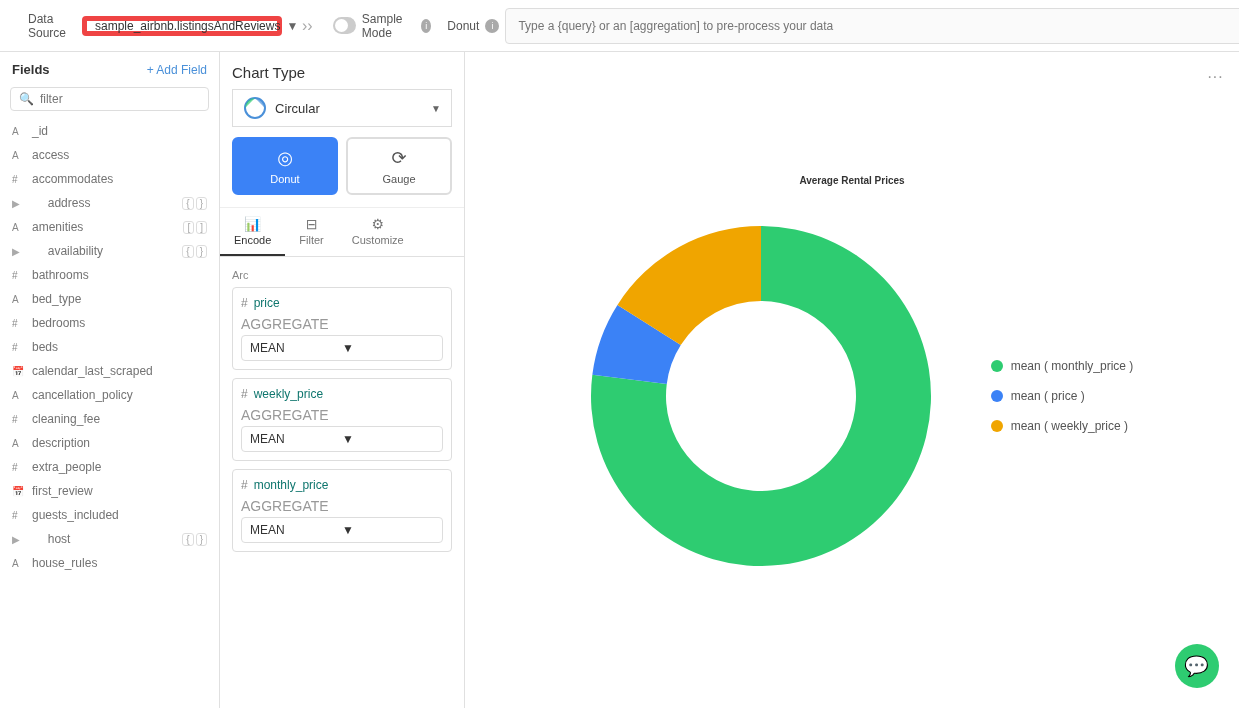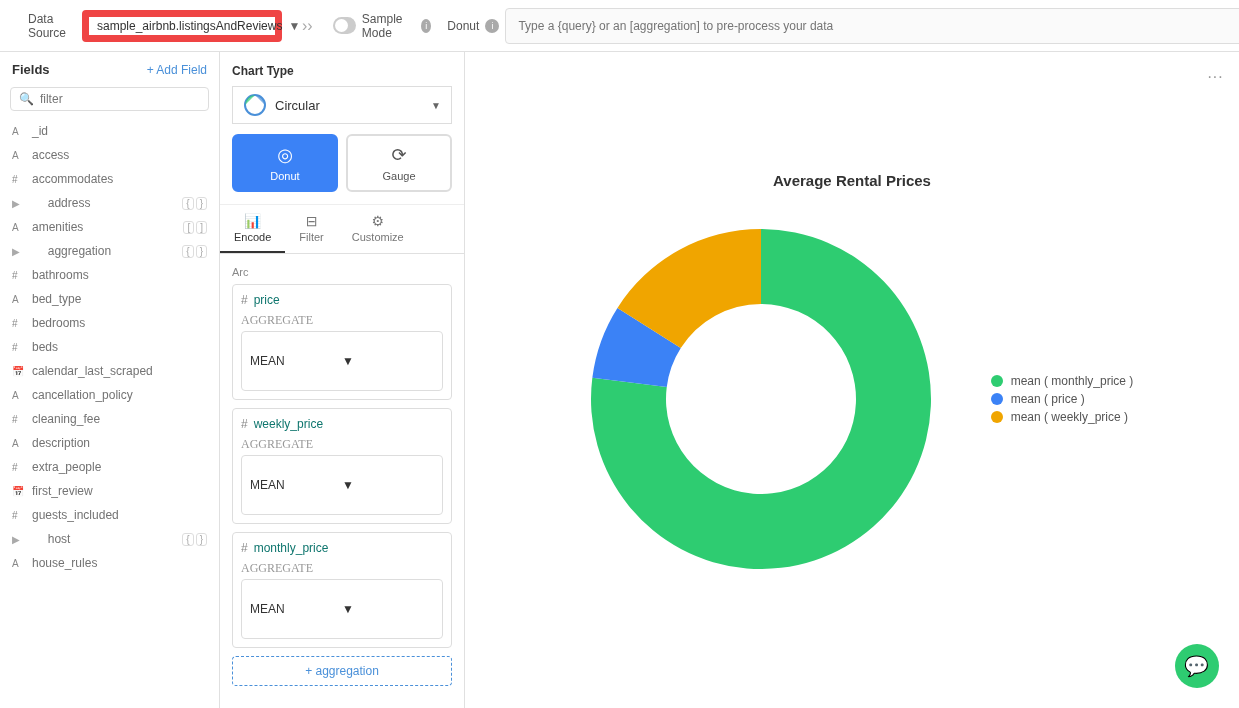--- a/index.html
+++ b/index.html
@@ -17,21 +17,21 @@
     .toggle-switch::after {
       content: ''; position: absolute; top: 2px; left: 2px; width: 13px; height: 13px; background: #fff; border-radius: 50%;
     }
     .info-icon { display: inline-flex; align-items: center; justify-content: center; width: 14px; height: 14px; background: #aaa; color: #fff; border-radius: 50%; font-size: 9px; cursor: pointer; }
     .arrow-sep { color: #aaa; font-size: 16px; margin: 0 4px; }
     .query-section { display: flex; align-items: center; gap: 6px; }
     .query-input {
       width: 740px; height: 36px; border: 1px solid #ddd; border-radius: 4px; padding: 0 12px; font-size: 12px; color: #999; background: #fafafa;
     }
     .datasource-select {
-      display: flex; align-items: center; border: 7px solid #ef4444; border-radius: 4px; padding: 0 8px; height: 32px; gap: 6px; cursor: pointer; min-width: 200px;
+      display: flex; align-items: center; border: 5px solid #ef4444; border-radius: 4px; padding: 0 8px; height: 20px; gap: 6px; cursor: pointer; min-width: 200px;
     }
     .datasource-select span { font-size: 12px; flex: 1; }
     .chevron-down { font-size: 10px; color: #666; }
 
     
     .main-layout { display: flex; height: calc(708px - 52px); }
 
     
     .sidebar { width: 220px; border-right: 1px solid #e0e0e0; display: flex; flex-direction: column; overflow: hidden; }
     .sidebar-header { display: flex; align-items: center; justify-content: space-between; padding: 10px 12px; }
@@ -46,21 +46,21 @@
     .field-type-icon { font-size: 10px; color: #888; min-width: 14px; }
     .field-name { font-size: 12px; color: #737373; flex: 1; }
     .field-badges { display: flex; gap: 2px; margin-left: auto; }
     .badge { font-size: 10px; color: #aaa; border: 1px solid #ddd; border-radius: 3px; padding: 0 3px; }
     .expand-arrow { color: #aaa; font-size: 10px; }
     .field-item.expandable .expand-arrow { margin-right: 2px; }
 
     
     .center-panel { width: 245px; border-right: 1px solid #e0e0e0; display: flex; flex-direction: column; overflow-y: auto; }
     .chart-type-section { padding: 12px; border-bottom: 1px solid #eee; }
-    .section-title { font-size: 12px; font-weight: 700; color: #333; margin-bottom: 8px; }
+    .section-title { font-size: 15px; font-weight: 400; color: #333; margin-bottom: 8px; }
     .chart-type-dropdown { display: flex; align-items: center; border: 1px solid #ddd; border-radius: 0; padding: 6px 10px; cursor: pointer; gap: 8px; }
     .chart-icon { width: 24px; height: 24px; }
     .chart-type-name { flex: 1; font-size: 13px; }
     .chart-options { display: flex; gap: 8px; margin-top: 10px; }
     .chart-option { display: flex; flex-direction: column; align-items: center; gap: 4px; padding: 8px 12px; border: 2px solid #ddd; border-radius: 6px; cursor: pointer; flex: 1; font-size: 11px; color: #555; }
     .chart-option.active { border-color: #3b82f6; background: #3b82f6; color: #fff; }
     .chart-option-icon { font-size: 18px; }
 
     
     .encode-tabs { display: flex; border-bottom: 1px solid #e0e0e0; }
@@ -71,37 +71,37 @@
     .encode-content { padding: 12px; }
     .encode-section { margin-bottom: 14px; }
     .encode-label { font-size: 11px; color: #888; font-weight: 500; margin-bottom: 6px; }
     .encode-placeholder { border: 1px dashed #ccc; border-radius: 4px; padding: 6px 10px; font-size: 12px; color: #bbb; cursor: pointer; }
     .encode-placeholder::before { content: '+ '; color: #bbb; }
 
     .arc-field { border: 1px solid #ddd; border-radius: 4px; padding: 8px; margin-bottom: 8px; }
     .arc-field-header { display: flex; align-items: center; gap: 6px; margin-bottom: 6px; }
     .hash-icon { color: #888; font-size: 12px; }
     .field-tag { font-size: 12px; color: #0f766e; font-weight: 500; }
-    .aggregate-label { font-size: 12px; color: #999; text-transform: uppercase; margin-bottom: 3px; font-family: Liberation Serif, serif; }
-    .aggregate-select { display: flex; align-items: center; border: 1px solid #ddd; border-radius: 4px; padding: 22px 8px; cursor: pointer; font-size: 12px; }
+    .aggregate-label { font-size: 14px; color: #999; text-transform: uppercase; margin-bottom: 3px; }
+    .aggregate-select { display: flex; align-items: center; border: 1px solid #ddd; border-radius: 4px; padding: 5px 8px; cursor: pointer; font-size: 12px; }
     .aggregate-select span { flex: 1; }
 
     .add-aggregation { border: 1px dashed #4a90d9; border-radius: 4px; padding: 7px 10px; font-size: 12px; color: #4a90d9; cursor: pointer; text-align: center; margin-top: 4px; }
 
     
     .chart-area { flex: 1; display: flex; flex-direction: column; align-items: center; justify-content: center; position: relative; padding: 20px; }
-    .chart-title { font-size: 15px; font-weight: 600; color: #333; margin-bottom: 20px; text-align: center; }
+    .chart-title { font-size: 10px; font-weight: 600; color: #333; margin-bottom: 20px; text-align: center; }
     .chart-more-btn { position: absolute; top: 16px; right: 16px; cursor: pointer; color: #999; font-size: 16px; }
     .chart-wrap { display: flex; align-items: center; justify-content: center; gap: 40px; }
 
     
     .donut-container { position: relative; width: 380px; height: 380px; }
 
     
-    .legend { display: flex; flex-direction: column; gap: 4px; }
+    .legend { display: flex; flex-direction: column; gap: 16px; }
     .legend-item { display: flex; align-items: center; gap: 8px; font-size: 12px; color: #555; }
     .legend-dot { width: 12px; height: 12px; border-radius: 50%; flex-shrink: 0; }
 
     
     .chat-fab { position: absolute; bottom: 20px; right: 20px; width: 44px; height: 44px; background: #2ecc71; border-radius: 50%; display: flex; align-items: center; justify-content: center; cursor: pointer; color: #fff; font-size: 20px; }
   </style>
 </head>
 <body>
 
 <div class="top-bar">
@@ -170,21 +170,21 @@
     <span class="field-type-icon">A</span>
     <span class="field-name">amenities</span>
     <span class="field-badges">
             <span class="badge">[</span>
             <span class="badge">]</span>
           </span>
   </div>
         <div class="field-item expandable">
     <span class="expand-arrow">▶</span>
     <span class="field-type-icon"></span>
-    <span class="field-name">aggregation</span>
+    <span class="field-name">availability</span>
     <span class="field-badges">
             <span class="badge">{</span>
             <span class="badge">}</span>
           </span>
   </div>
         <div class="field-item">
 
     <span class="field-type-icon">#</span>
     <span class="field-name">bathrooms</span>
 
@@ -340,21 +340,20 @@
             <span class="hash-icon">#</span>
             <span class="field-tag">monthly_price</span>
           </div>
           <div class="aggregate-label">AGGREGATE</div>
           <div class="aggregate-select">
             <span>MEAN</span>
             <span>▼</span>
           </div>
         </div>
 
-        <div class="add-aggregation">+ aggregation</div>
       </div>
     </div>
   </div>
 
   <div class="chart-area">
     <div class="chart-more-btn">···</div>
     <div class="chart-title">Average Rental Prices</div>
     <div class="chart-wrap">
       <div class="donut-container">
         <svg width="380" height="380" viewBox="0 0 380 380">

